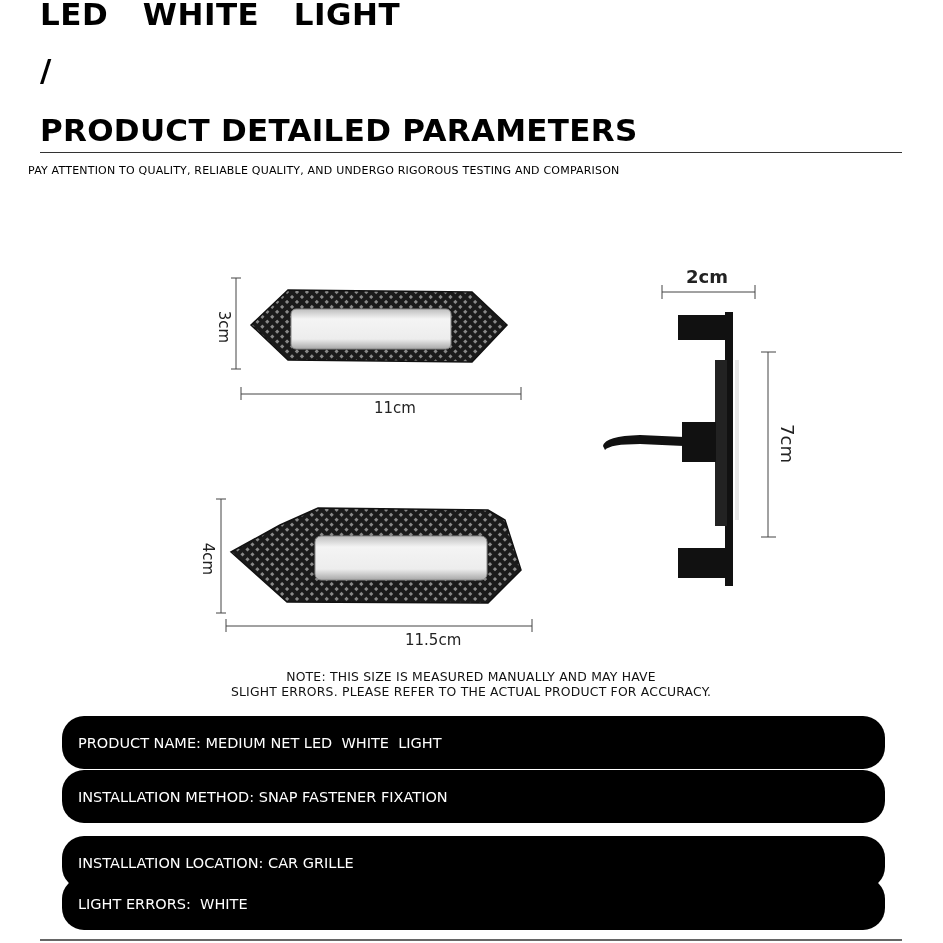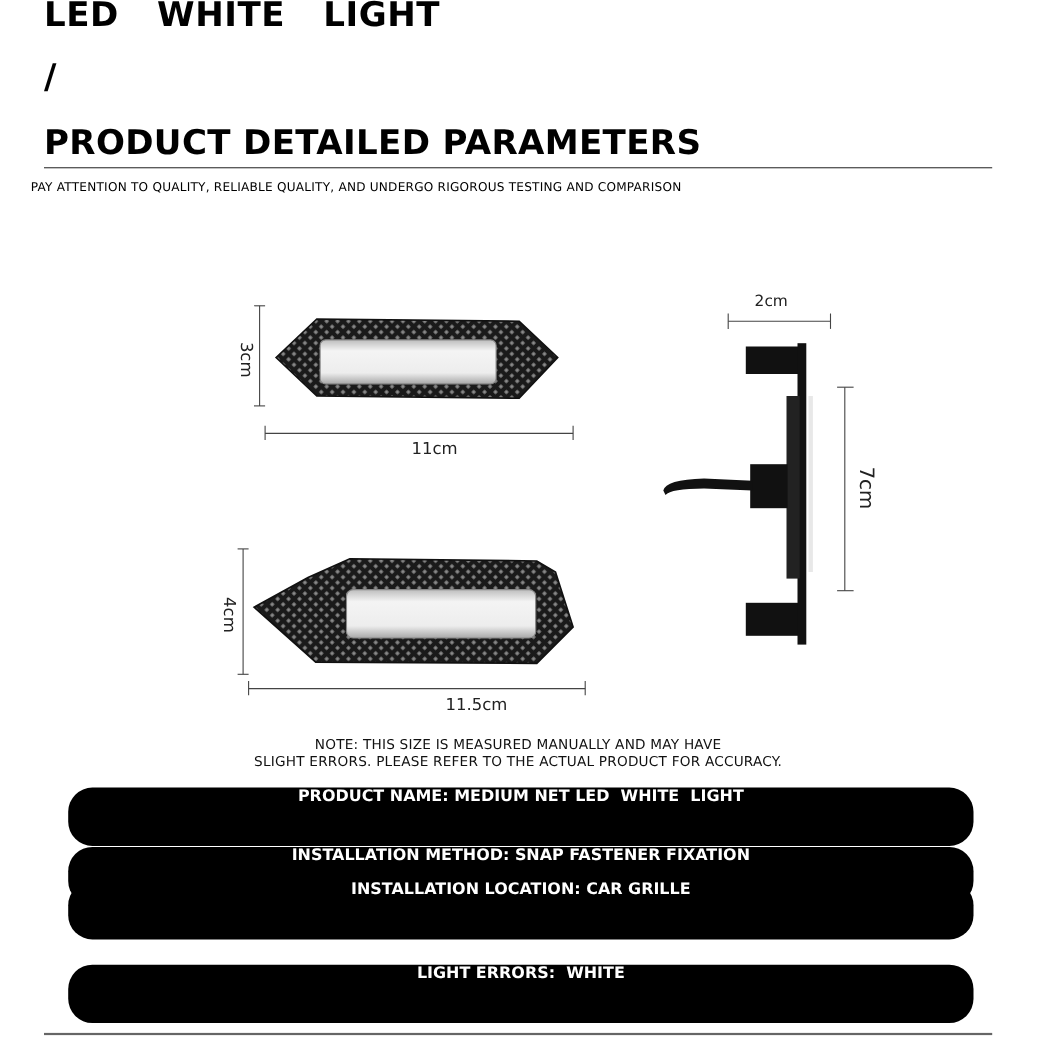--- a/index.html
+++ b/index.html
@@ -5,21 +5,21 @@
   html, body { margin:0; padding:0; background:#ffffff; }
   body { width:943px; height:943px; position:relative; overflow:hidden; font-family:"DejaVu Sans", sans-serif; color:#000; }
   .title1 { position:absolute; left:40px; top:-4px; font-size:31px; font-weight:bold; letter-spacing:0.5px; word-spacing:6px; white-space:pre; }
   .slash { position:absolute; left:40px; top:52px; font-size:31px; font-weight:bold; }
   .title2 { position:absolute; left:40px; top:112px; font-size:31px; font-weight:bold; letter-spacing:0.3px; }
   .rule-top { position:absolute; left:40px; top:152px; width:862px; height:1px; background:#333; }
   .subtitle { position:absolute; left:28px; top:164px; font-size:11px; letter-spacing:0.2px; white-space:nowrap; }
   .dim-label { position:absolute; font-size:15px; color:#222; white-space:nowrap; }
   .vlabel { transform:rotate(90deg); transform-origin:center; }
   .note { position:absolute; left:0; width:1000px; text-align:center; font-size:12.4px; color:#111; line-height:15px; letter-spacing:0.2px; }
-  .pill { position:absolute; left:62px; width:823px; height:53px; background:#000; border-radius:22px; color:#fff; font-weight:bold; font-size:14.5px; display:flex; align-items:center; justify-content:space-between; padding:0 16px; box-sizing:border-box; white-space:pre;flex-direction:column; }
+  .pill { position:absolute; left:62px; width:823px; height:53px; background:#000; border-radius:22px; color:#fff; font-weight:normal; font-size:14.5px; display:flex; align-items:center; justify-content:space-between; padding:0 16px; box-sizing:border-box; white-space:pre; }
   .rule-bottom { position:absolute; left:40px; top:939px; width:862px; height:2px; background:#666; }
   svg { position:absolute; left:0; top:0; }
 </style>
 </head>
 <body>
 
 <div class="title1">LED  WHITE  LIGHT</div>
 <div class="slash">/</div>
 <div class="title2">PRODUCT DETAILED PARAMETERS</div>
 <div class="rule-top"></div>
@@ -75,35 +75,35 @@
     <line x1="768" y1="352" x2="768" y2="537" stroke="#444"></line>
     <line x1="761" y1="352" x2="776" y2="352" stroke="#444"></line>
     <line x1="761" y1="537" x2="776" y2="537" stroke="#444"></line>
   </g>
 </svg>
 
 <div class="dim-label vlabel" style="left:208px;top:318px;">3cm</div>
 <div class="dim-label" style="left:374px;top:399px;">11cm</div>
 <div class="dim-label vlabel" style="left:192px;top:550px;">4cm</div>
 <div class="dim-label" style="left:361px;top:631px;margin-left:44px;">11.5cm</div>
-<div class="dim-label" style="left:686px;top:266px;font-size:14px;">2cm</div>
+<div class="dim-label" style="left:686px;top:266px;font-size:18px;font-weight:bold;">2cm</div>
 <div class="dim-label vlabel" style="left:768px;top:433px;font-size:18px;">7cm</div>
 
 <div class="note" style="top:669px;left:-29px;">
   <div>NOTE: THIS SIZE IS MEASURED MANUALLY AND MAY HAVE</div>
   <div>SLIGHT ERRORS. PLEASE REFER TO THE ACTUAL PRODUCT FOR ACCURACY.</div>
 </div>
 
 <div class="pill" style="top:716px;">
   <span>PRODUCT NAME: MEDIUM NET LED  WHITE  LIGHT</span>
 </div>
 <div class="pill" style="top:770px;">
   <span>INSTALLATION METHOD: SNAP FASTENER FIXATION</span>
 </div>
-<div class="pill" style="top:801px;">
+<div class="pill" style="top:836px;">
   <span>INSTALLATION LOCATION: CAR GRILLE</span>
   <span></span>
 </div>
 <div class="pill" style="top:877px;">
   <span>LIGHT ERRORS:  WHITE</span>
   <span></span>
 </div>
 
 <div class="rule-bottom"></div>
 

